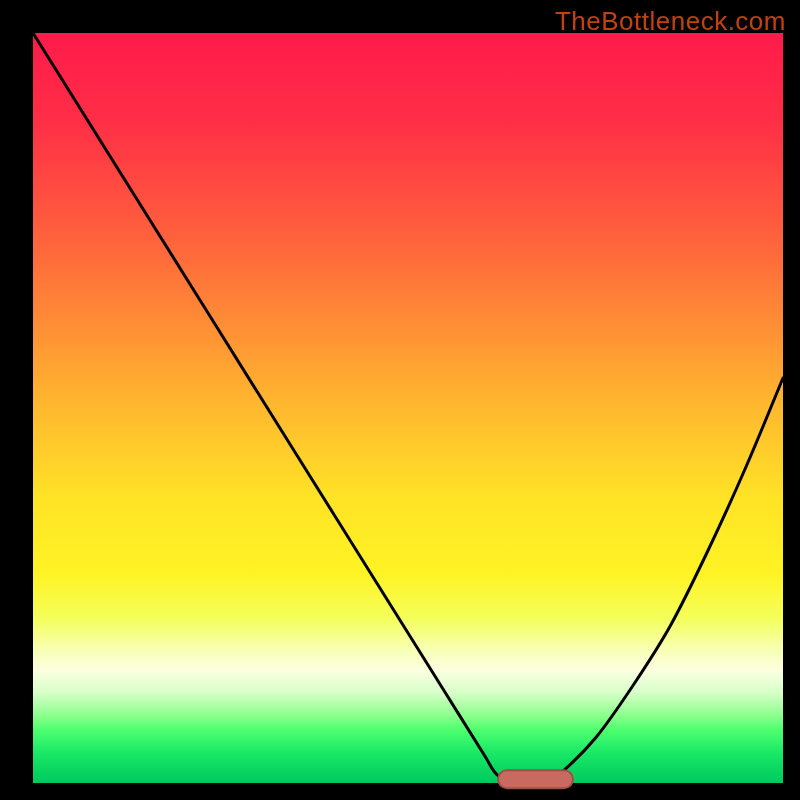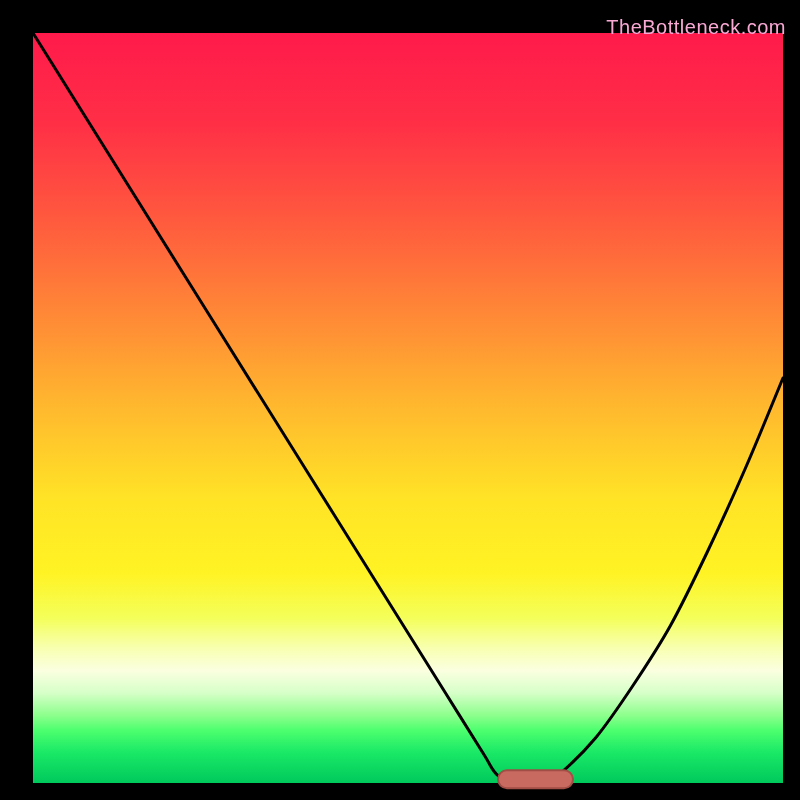--- a/index.html
+++ b/index.html
@@ -14,26 +14,25 @@
   .frame {
     position: relative;
     width: 800px;
     height: 800px;
     background: #000000;
   }
   .watermark {
     position: absolute;
     top: 6px;
     right: 14px;
-    color: #f9a8d4;
-    font-size: 20px;
+    color: #c2410c;
+    font-size: 26px;
     letter-spacing: 0.5px;
     font-weight: 400;
     user-select: none;
-    margin-top: 10px;
   }
   svg {
     display: block;
   }
 </style>
 </head>
 <body>
 
 <div class="frame">
   <div class="watermark">TheBottleneck.com</div>

